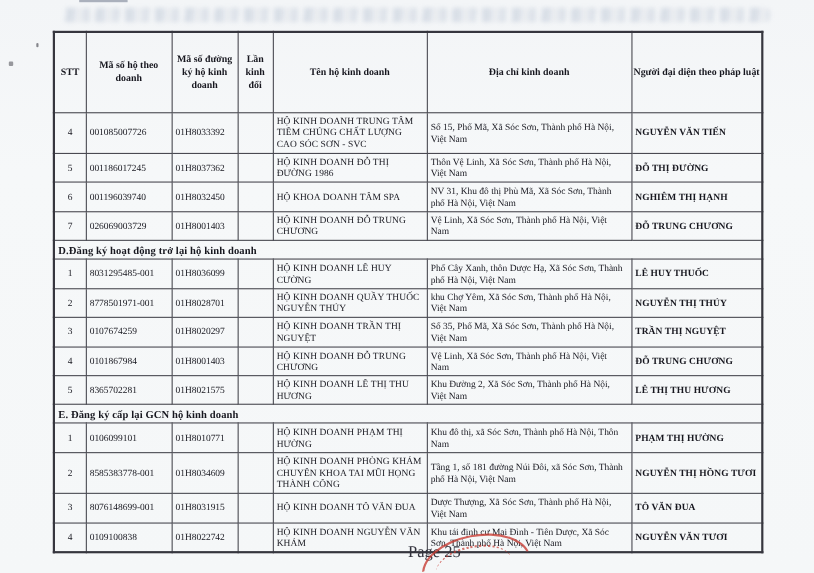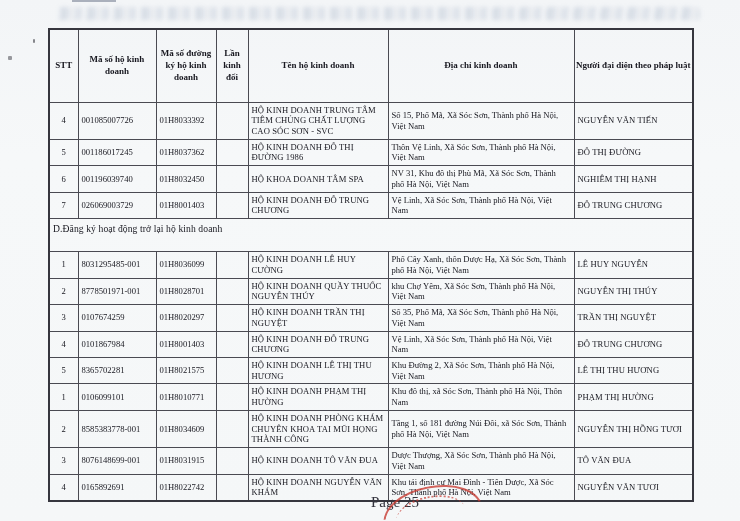--- a/index.html
+++ b/index.html
@@ -34,23 +34,23 @@
   .reg th{
     font-weight:bold;font-size:9px;line-height:1.3;
     text-align:center;vertical-align:middle;padding:2px 1px;
   }
   .reg td{
     font-size:8.6px;line-height:1.25;
     vertical-align:middle;padding:2px 3px;
   }
   .reg td.col-0{text-align:center;padding:2px 1px;}
   .reg td.col-4{letter-spacing:.1px;}
-  .reg td.col-6{letter-spacing:.1px;}
+  .reg td.col-6{letter-spacing:.1px;font-weight:bold;}
   .reg tr.section-row td{
-    font-weight:normal;font-size:9.6px;padding:4px 2px 16px 3px;letter-spacing:.1px;
+    font-weight:bold;font-size:9.6px;padding:4px 2px 0 3px;letter-spacing:.1px;
   }
   
   .page-num{
     position:absolute;left:371px;top:494px;
     font-size:15px;color:#33333d;
   }
   .stamp-arc{
     position:absolute;left:383px;top:486px;width:96px;height:54px;
     border:2px solid rgba(198,57,48,.78);
     border-radius:50%;
@@ -81,21 +81,21 @@
         <col style="width:78px">
         <col style="width:60px">
       <col style="width:32px">
         <col style="width:140px">
         <col style="width:186px">
       <col style="width:119px">
     </colgroup>
     <thead>
       <tr>
           <th>STT</th>
-          <th>Mã số hộ kinh doanh</th>
+          <th>Mã số hộ theo doanh</th>
           <th>Mã số đường ký hộ kinh doanh</th>
           <th>Lần kinh đổi</th>
           <th>Tên hộ kinh doanh</th>
           <th>Địa chỉ kinh doanh</th>
           <th>Người đại diện theo pháp luật</th>
         </tr>
     </thead>
     <tbody>
         <tr>
           <td class="col-0">4</td>
@@ -136,21 +136,21 @@
         <tr class="section-row">
           <td colspan="7">D.Đăng ký hoạt động trở lại hộ kinh doanh</td>
         </tr>
         <tr>
           <td class="col-0">1</td>
           <td class="col-1">8031295485-001</td>
           <td class="col-2">01H8036099</td>
           <td class="col-3"></td>
           <td class="col-4">HỘ KINH DOANH LÊ HUY CƯỜNG</td>
           <td class="col-5">Phố Cây Xanh, thôn Dược Hạ, Xã Sóc Sơn, Thành phố Hà Nội, Việt Nam</td>
-          <td class="col-6">LÊ HUY NGUYỄN</td>
+          <td class="col-6">LÊ HUY THUỐC</td>
         </tr>
         <tr>
           <td class="col-0">2</td>
           <td class="col-1">8778501971-001</td>
           <td class="col-2">01H8028701</td>
           <td class="col-3"></td>
           <td class="col-4">HỘ KINH DOANH QUẦY THUỐC NGUYỄN THÚY</td>
           <td class="col-5">khu Chợ Yêm, Xã Sóc Sơn, Thành phố Hà Nội, Việt Nam</td>
           <td class="col-6">NGUYỄN THỊ THÚY</td>
         </tr>
@@ -174,20 +174,23 @@
         </tr>
         <tr>
           <td class="col-0">5</td>
           <td class="col-1">8365702281</td>
           <td class="col-2">01H8021575</td>
           <td class="col-3"></td>
           <td class="col-4">HỘ KINH DOANH LÊ THỊ THU HƯƠNG</td>
           <td class="col-5">Khu Đường 2, Xã Sóc Sơn, Thành phố Hà Nội, Việt Nam</td>
           <td class="col-6">LÊ THỊ THU HƯƠNG</td>
         </tr>
+        <tr class="section-row">
+          <td colspan="7">E. Đăng ký cấp lại GCN hộ kinh doanh</td>
+        </tr>
         <tr>
           <td class="col-0">1</td>
           <td class="col-1">0106099101</td>
           <td class="col-2">01H8010771</td>
           <td class="col-3"></td>
           <td class="col-4">HỘ KINH DOANH PHẠM THỊ HƯỜNG</td>
           <td class="col-5">Khu đô thị, xã Sóc Sơn, Thành phố Hà Nội, Thôn Nam</td>
           <td class="col-6">PHẠM THỊ HƯỜNG</td>
         </tr>
         <tr>
@@ -203,21 +206,21 @@
           <td class="col-0">3</td>
           <td class="col-1">8076148699-001</td>
           <td class="col-2">01H8031915</td>
           <td class="col-3"></td>
           <td class="col-4">HỘ KINH DOANH TÔ VĂN ĐUA</td>
           <td class="col-5">Dược Thượng, Xã Sóc Sơn, Thành phố Hà Nội, Việt Nam</td>
           <td class="col-6">TÔ VĂN ĐUA</td>
         </tr>
         <tr>
           <td class="col-0">4</td>
-          <td class="col-1">0165892691</td>
+          <td class="col-1">0109100838</td>
           <td class="col-2">01H8022742</td>
           <td class="col-3"></td>
           <td class="col-4">HỘ KINH DOANH NGUYỄN VĂN KHÁM</td>
           <td class="col-5">Khu tái định cư Mai Đình - Tiên Dược, Xã Sóc Sơn, Thành phố Hà Nội, Việt Nam</td>
           <td class="col-6">NGUYỄN VĂN TƯƠI</td>
         </tr>
       </tbody>
   </table>
 
   <div class="page-num">Page 25</div>

